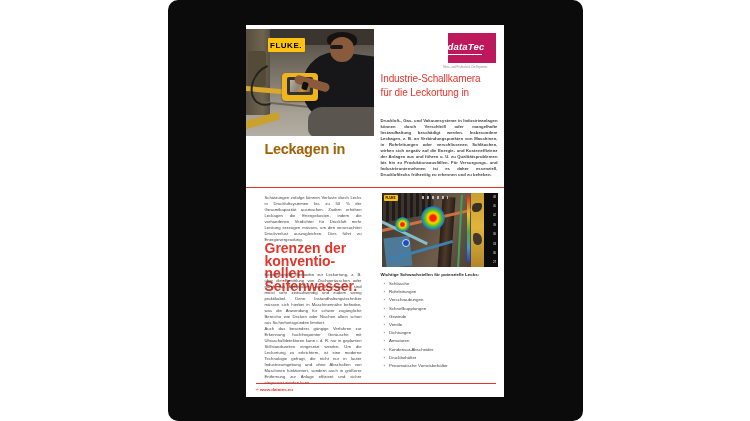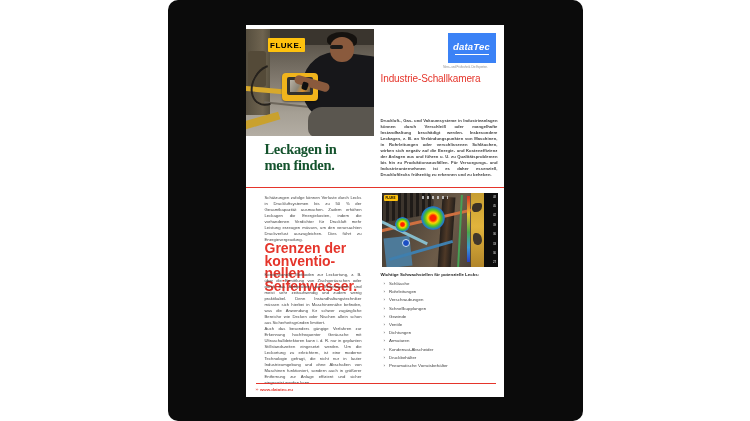--- a/index.html
+++ b/index.html
@@ -23,21 +23,21 @@
   .ph-hair { left:81px; top:3px; width:30px; height:15px; background:#15120f; border-radius:50% 50% 30% 40%; }
   .ph-glasses { left:84px; top:16px; width:13px; height:4px; background:#1c1a18; border-radius:2px; }
   .ph-arm { left:48px; top:50px; width:36px; height:9px; background:#8a5a3d; border-radius:5px; transform:rotate(16deg); }
   .ph-watch { left:56px; top:53px; width:6px; height:8px; background:#101010; border-radius:2px; transform:rotate(16deg); }
   .ph-device { left:36px; top:44px; width:36px; height:28px; background:#f0b41c; border-radius:4px; box-shadow:0 1px 2px rgba(0,0,0,.45); }
   .ph-screen { left:41px; top:48px; width:26px; height:18px; background:#33312c; border-radius:2px; }
   .ph-screenimg { left:44px; top:51px; width:20px; height:12px; background:linear-gradient(120deg,#b8b2a6 0%,#8c8577 45%,#d7902e 70%,#5e584e 100%); }
   .ph-badge { left:22px; top:9px; width:37px; height:14px; background:#ffc20e; color:#000; font-weight:bold; font-size:8px; letter-spacing:.5px; display:flex; align-items:center; justify-content:center; border-radius:1px; }
 
   
-  .logo-box { left:202px; top:8px; width:48px; height:30px; background:#3b82f6; display:flex; flex-direction:column; align-items:center; justify-content:center; }
+  .logo-box { left:202px; top:8px; width:48px; height:30px; background:#be185d; display:flex; flex-direction:column; justify-content:center; }
   .logo-text { color:#fff; font-weight:bold; font-style:italic; font-size:9.5px; letter-spacing:.2px; }
   .logo-rule { width:34px; height:1px; background:#ffffff; margin-top:1.5px; }
   .tagline { left:190px; top:41px; width:60px; text-align:center; font-size:2.7px; color:#8d8d8d; }
 
   
   .r-head { left:135px; top:47px; width:118px; color:#e5352b; font-weight:normal; font-size:10px; line-height:14px; letter-spacing:-.1px; }
   .r-intro { left:135px; top:93px; width:117px; font-size:4.2px; line-height:6px; color:#3f3f3f; text-align:justify; font-weight:bold; letter-spacing:.05px; }
   .mid-rule { left:0; top:161.5px; width:258px; height:1.4px; background:#e5352b; }
 
   
@@ -63,21 +63,21 @@
   .cam-badge { left:2px; top:2px; width:14px; height:5.5px; background:#ffc20e; color:#000; font-size:3px; font-weight:bold; display:flex; align-items:center; justify-content:center; border-radius:1px; }
   .cam-topdots { left:40px; top:2.5px; width:26px; height:3px; background:repeating-linear-gradient(90deg,#d9d9d9 0 2px,transparent 2px 5px); opacity:.8; }
 
   
   .wk-title { left:135px; top:247px; width:118px; font-size:4.4px; font-weight:bold; color:#1c1c1c; }
   .wk-list { left:138px; top:257px; width:115px; list-style:none; display:flex; flex-direction:column; row-gap:3.7px; }
   .wk-list li { font-size:4.4px; line-height:4.5px; color:#3f3f3f; display:flex; }
   .wk-chevron { color:#6a6a6a; margin-right:4px; font-weight:bold; }
 
   
-  .l-head { left:19px; top:116px; width:110px; color:#14532d; font-weight:bold; font-size:14.5px; line-height:16px; letter-spacing:-.3px; position:absolute; z-index:2;font-family:Liberation Serif, serif; }
+  .l-head { left:19px; top:116px; width:110px; color:#a16207; font-weight:bold; font-size:14.5px; line-height:16px; letter-spacing:-.3px; position:absolute; z-index:2; }
   .l-para { left:19px; width:97px; font-size:4.2px; line-height:6px; color:#3f3f3f; text-align:justify; letter-spacing:.03px; }
   .l-para1 { top:170px; }
   .l-sub { left:19px; top:217px; width:105px; color:#e5352b; font-weight:bold; font-size:14px; line-height:12.5px; }
   .l-para2 { top:247px; }
   .l-para3 { top:301px; }
 
   
   .foot-rule { left:10px; top:358px; width:240px; height:1px; background:#e5352b; }
   .foot-url { left:10px; top:361.5px; font-size:4.4px; font-weight:bold; color:#e5352b; text-decoration:none; display:flex; column-gap:1.5px; }
 </style>
@@ -109,20 +109,21 @@
     </div>
 
     <div class="abs logo-box">
       <span class="logo-text">dataTec</span>
       <span class="logo-rule"></span>
     </div>
     <div class="abs tagline">Mess- und Prüftechnik. Die Experten.</div>
 
     <div class="abs r-head">
       <div>Industrie-Schallkamera</div>
+      <div>für die Leckortung in</div>
     </div>
     <div class="abs r-intro">Druckluft-, Gas- und Vakuumsysteme in Industrieanlagen können durch Verschleiß oder mangelhafte Instandhaltung beschädigt werden. Insbesondere Leckagen, z. B. an Verbindungspunkten von Maschinen, in Rohrleitungen oder verschlissenen Schläuchen, wirken sich negativ auf die Energie- und Kosteneffizienz der Anlagen aus und führen u. U. zu Qualitätsproblemen bis hin zu Produktionsausfällen. Für Versorgungs- und Industrieunternehmen ist es daher essenziell, Druckluftlecks frühzeitig zu erkennen und zu beheben.</div>
 
     <div class="abs mid-rule"></div>
 
     <div class="abs cam">
       <div class="abs cam-bg"></div>
       <div class="abs cam-hose"></div>
       <div class="abs cam-pipe"></div>
       <div class="abs cam-bluebox"></div>
@@ -194,21 +195,20 @@
           <span>Druckbehälter</span>
         </li>
       <li>
           <span class="wk-chevron">›</span>
           <span>Pneumatische Vorratsbehälter</span>
         </li>
     </ul>
 
     <div class="l-head">
       <div>Leckagen in</div>
-      <div>men finden.</div>
     </div>
     <div class="abs l-para l-para1">Schätzungen zufolge können Verluste durch Lecks in Druckluftsystemen bis zu 50 % der Gesamtkapazität ausmachen. Zudem erhöhen Leckagen die Energiekosten, indem die vorhandenen Verdichter für Druckluft mehr Leistung erzeugen müssen, um den verursachten Druckverlust auszugleichen. Dies führt zu Energievergeudung.</div>
     <div class="abs l-sub">
       <div>Grenzen der konventio-</div>
       <div>nellen Seifenwasser.</div>
     </div>
     <div class="abs l-para l-para2">Konventionelle Methoden zur Leckortung, z. B. über die Ermittlung von Zischgeräuschen oder durch das Aufsprühen von Seifenwasser, sind meist sehr zeitaufwendig und zudem wenig praktikabel. Denn Instandhaltungstechniker müssen sich hierbei in Maschinennähe befinden, was die Anwendung für schwer zugängliche Bereiche wie Decken oder Nischen allein schon aus Sicherheitsgründen limitiert.</div>
     <div class="abs l-para l-para3">Auch das besonders gängige Verfahren zur Erkennung hochfrequenter Geräusche mit Ultraschalldetektoren kann i. d. R. nur in geplanten Stillstandszeiten eingesetzt werden. Um die Leckortung zu erleichtern, ist eine moderne Technologie gefragt, die nicht nur in lauter Industrieumgebung und ohne Abschalten von Maschinen funktioniert, sondern auch in größerer Entfernung zur Anlage effizient und sicher eingesetzt werden kann.</div>
 
     <div class="abs foot-rule"></div>

